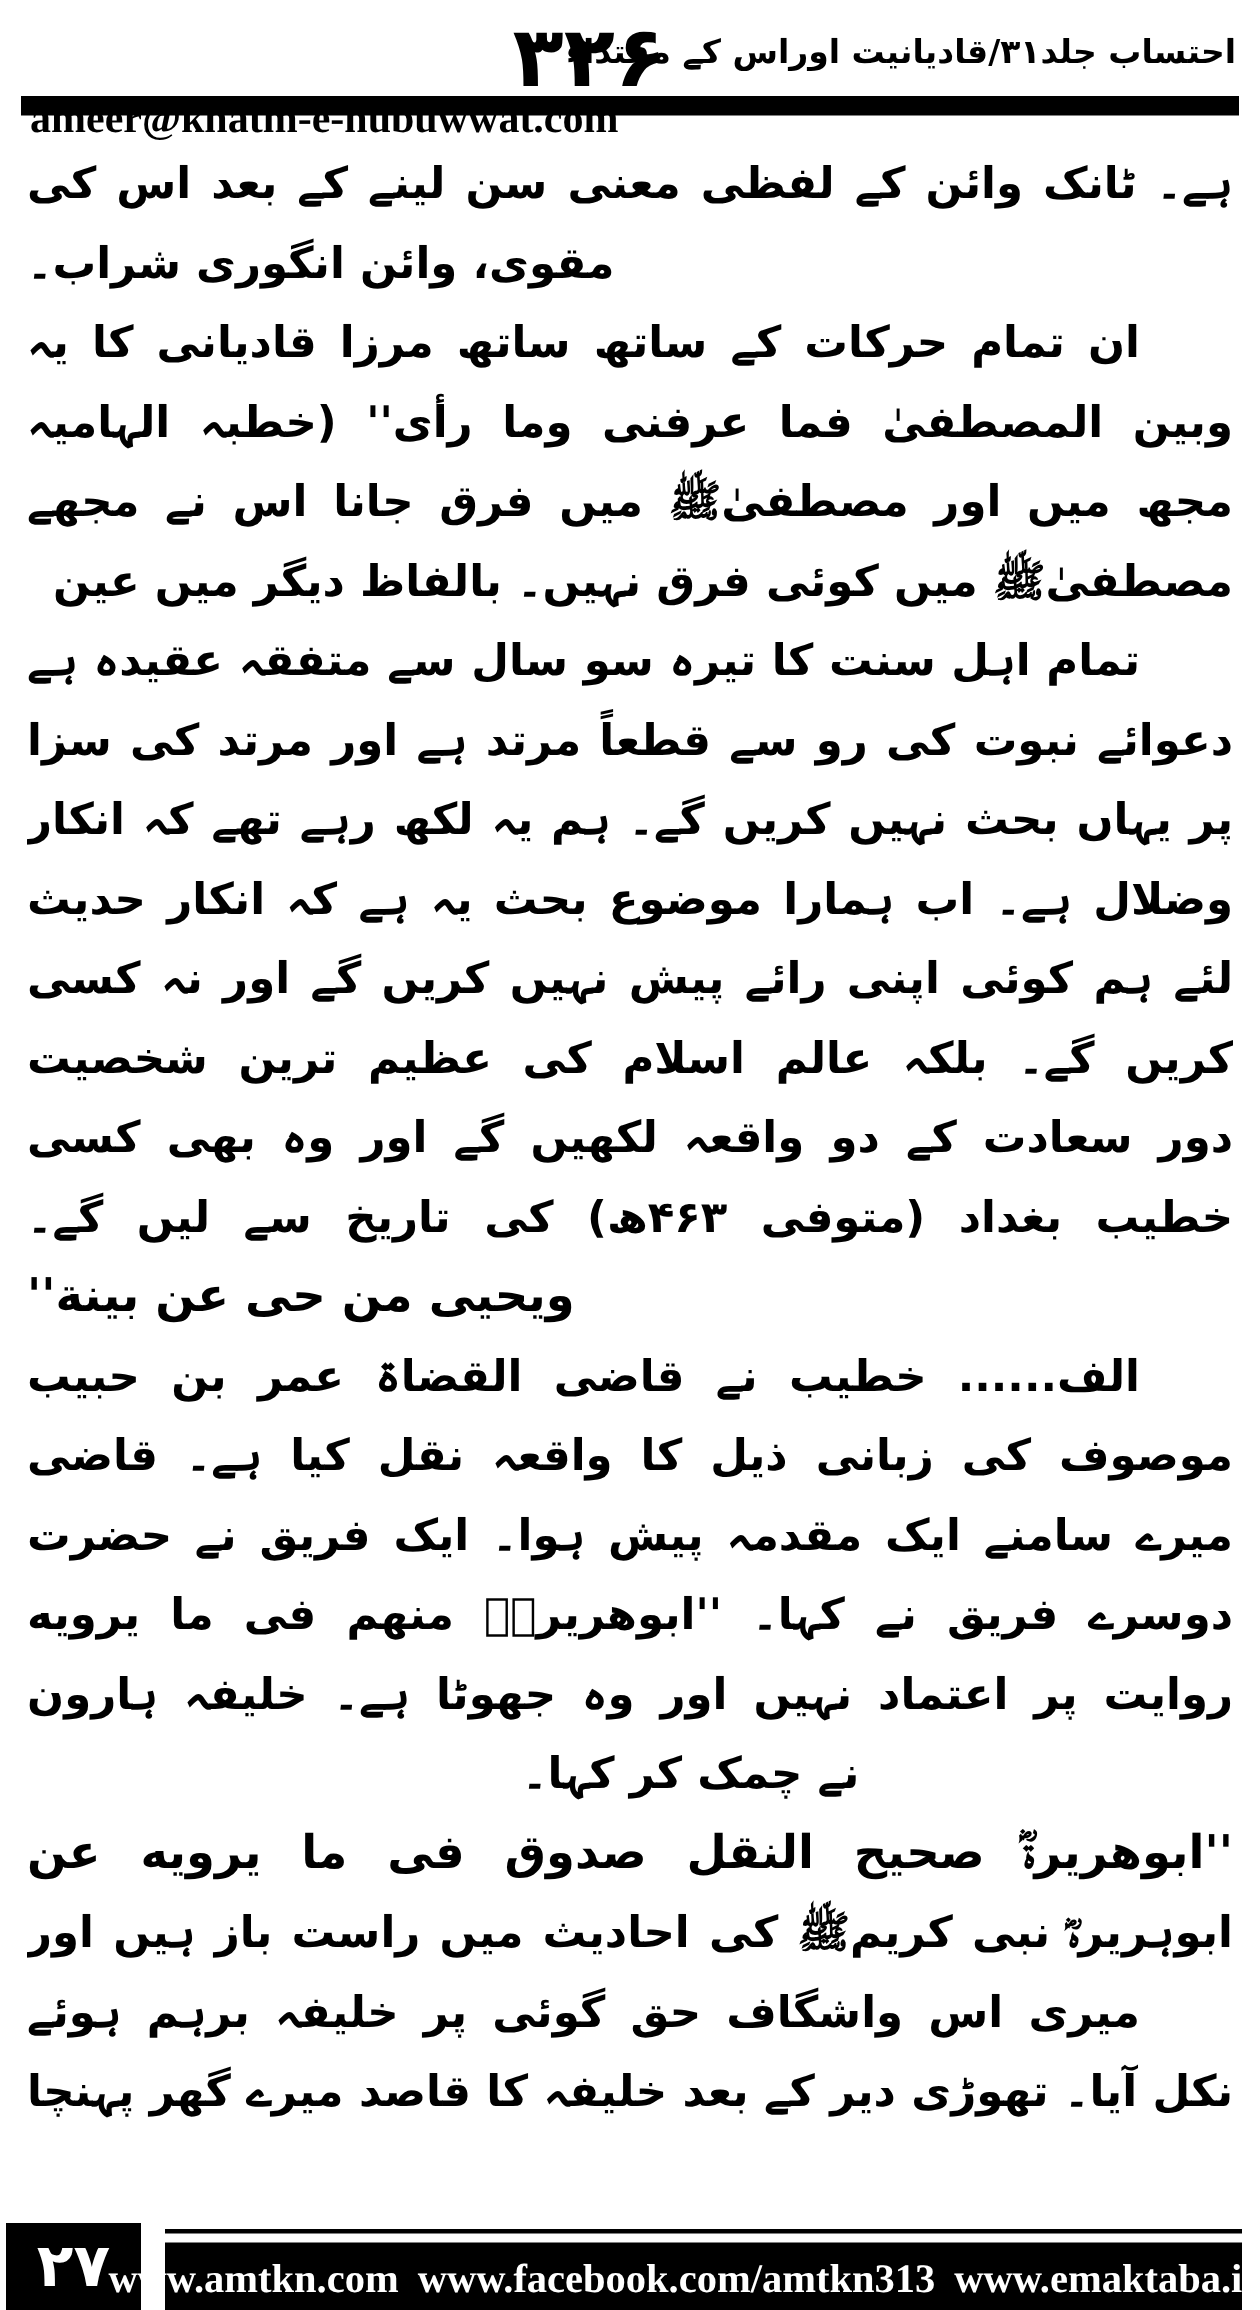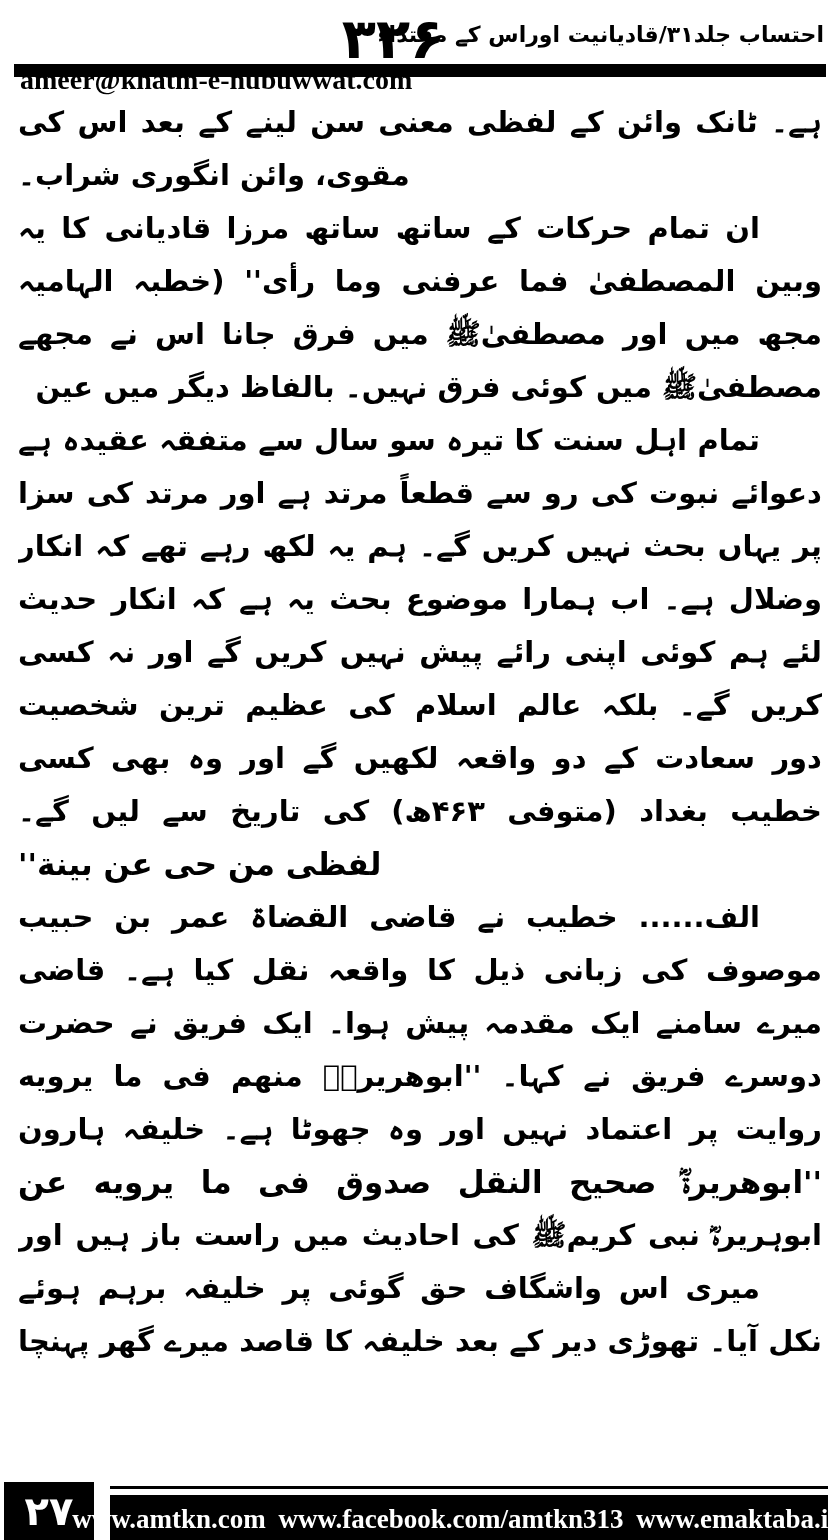--- a/index.html
+++ b/index.html
@@ -86,26 +86,27 @@
   <div class="line">مجھ میں اور مصطفیٰﷺ میں فرق جانا اس نے مجھے نہیں پہچانا اور نہیں دیکھا یعنی مجھ میں اور</div>
   <div class="line end-left">مصطفیٰﷺ میں کوئی فرق نہیں۔ بالفاظ دیگر میں عین محمد ہوں۔</div>
   <div class="line start">تمام اہل سنت کا تیرہ سو سال سے متفقہ عقیدہ ہے کہ مرزا قادیانی اور اس کی امت</div>
   <div class="line">دعوائے نبوت کی رو سے قطعاً مرتد ہے اور مرتد کی سزا قتل ہے۔ یہ طے شدہ اصول ہے۔ ہم اس</div>
   <div class="line">پر یہاں بحث نہیں کریں گے۔ ہم یہ لکھ رہے تھے کہ انکار حدیث کی سزا (فیمابینہ وبین اللہ) کفر</div>
   <div class="line">وضلال ہے۔ اب ہمارا موضوع بحث یہ ہے کہ انکار حدیث کی دنیاوی سزا کیا ہے؟ اس کے</div>
   <div class="line">لئے ہم کوئی اپنی رائے پیش نہیں کریں گے اور نہ کسی متأخر محدث و مفتی وفقیہ کا قول وفتویٰ نقل</div>
   <div class="line">کریں گے۔ بلکہ عالم اسلام کی عظیم ترین شخصیت حضرت خلیفہ ہارون رشید عباسیؓ اور ان کے</div>
   <div class="line">دور سعادت کے دو واقعہ لکھیں گے اور وہ بھی کسی متأخر کی تصنیف کے حوالے سے نہیں بلکہ</div>
   <div class="line">خطیب بغداد (متوفی ۴۶۳ھ) کی تاریخ سے لیں گے۔ ''لیھلك من ھلك عن بینة</div>
-  <div class="line end-left arabic">لفظی من حی عن بینة''</div>
+  <div class="line end-left arabic">ویحیی من حی عن بینة''</div>
   <div class="line start">الف...... خطیب نے قاضی القضاۃ عمر بن حبیب عدوی کے حالات میں خود قاضی</div>
   <div class="line">موصوف کی زبانی ذیل کا واقعہ نقل کیا ہے۔ قاضی صاحب فرماتے ہیں۔ ''دربار ہارون رشید میں</div>
   <div class="line">میرے سامنے ایک مقدمہ پیش ہوا۔ ایک فریق نے حضرت ابوہریرہؓ کی روایت بطور سند پیش کی۔</div>
   <div class="line">دوسرے فریق نے کہا۔ ''ابوھریرہؓ منھم فی ما یرویه وصرحوا بتکذیبه'' ابوہریرہؓ کی</div>
   <div class="line">روایت پر اعتماد نہیں اور وہ جھوٹا ہے۔ خلیفہ ہارون رشید نے بھی بظاہر اسی کی تائید کی۔ اس پر میں</div>
+  <div class="line offset-left">نے چمک کر کہا۔</div>
   <div class="line arabic">''ابوھریرةؓ صحیح النقل صدوق فی ما یرویه عن النبیﷺ''</div>
   <div class="line">ابوہریرہؓ نبی کریمﷺ کی احادیث میں راست باز ہیں اور صحیح طور پر حدیث کو بیان کرتے ہیں۔</div>
   <div class="line start">میری اس واشگاف حق گوئی پر خلیفہ برہم ہوئے اور میں واک آؤٹ کر کے دربار سے</div>
   <div class="line">نکل آیا۔ تھوڑی دیر کے بعد خلیفہ کا قاصد میرے گھر پہنچا اور کہنے لگا۔ امیر المؤمنین بلاتے ہیں۔ قتل</div>
 </div>
 
 <div class="ftr-box">۲۷</div>
 <div class="ftr-dbl-rule"></div>
 <div class="ftr-bar">
   <span>www.amtkn.com www.facebook.com/amtkn313 www.emaktaba.info</span>

